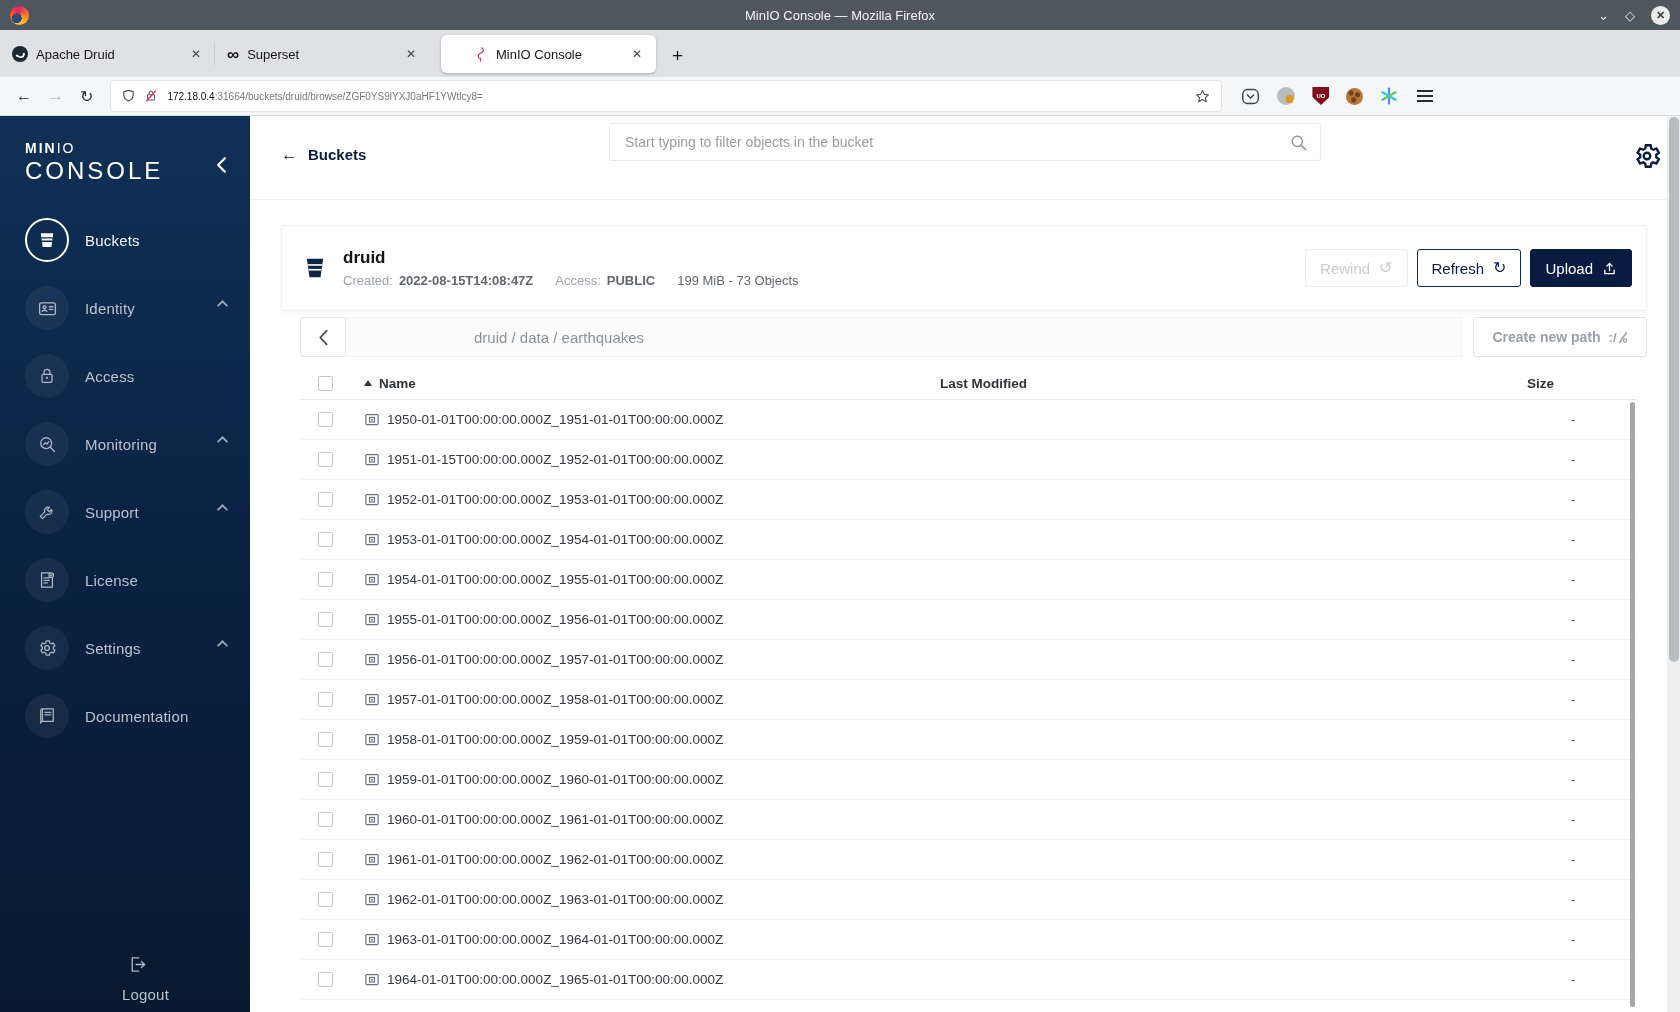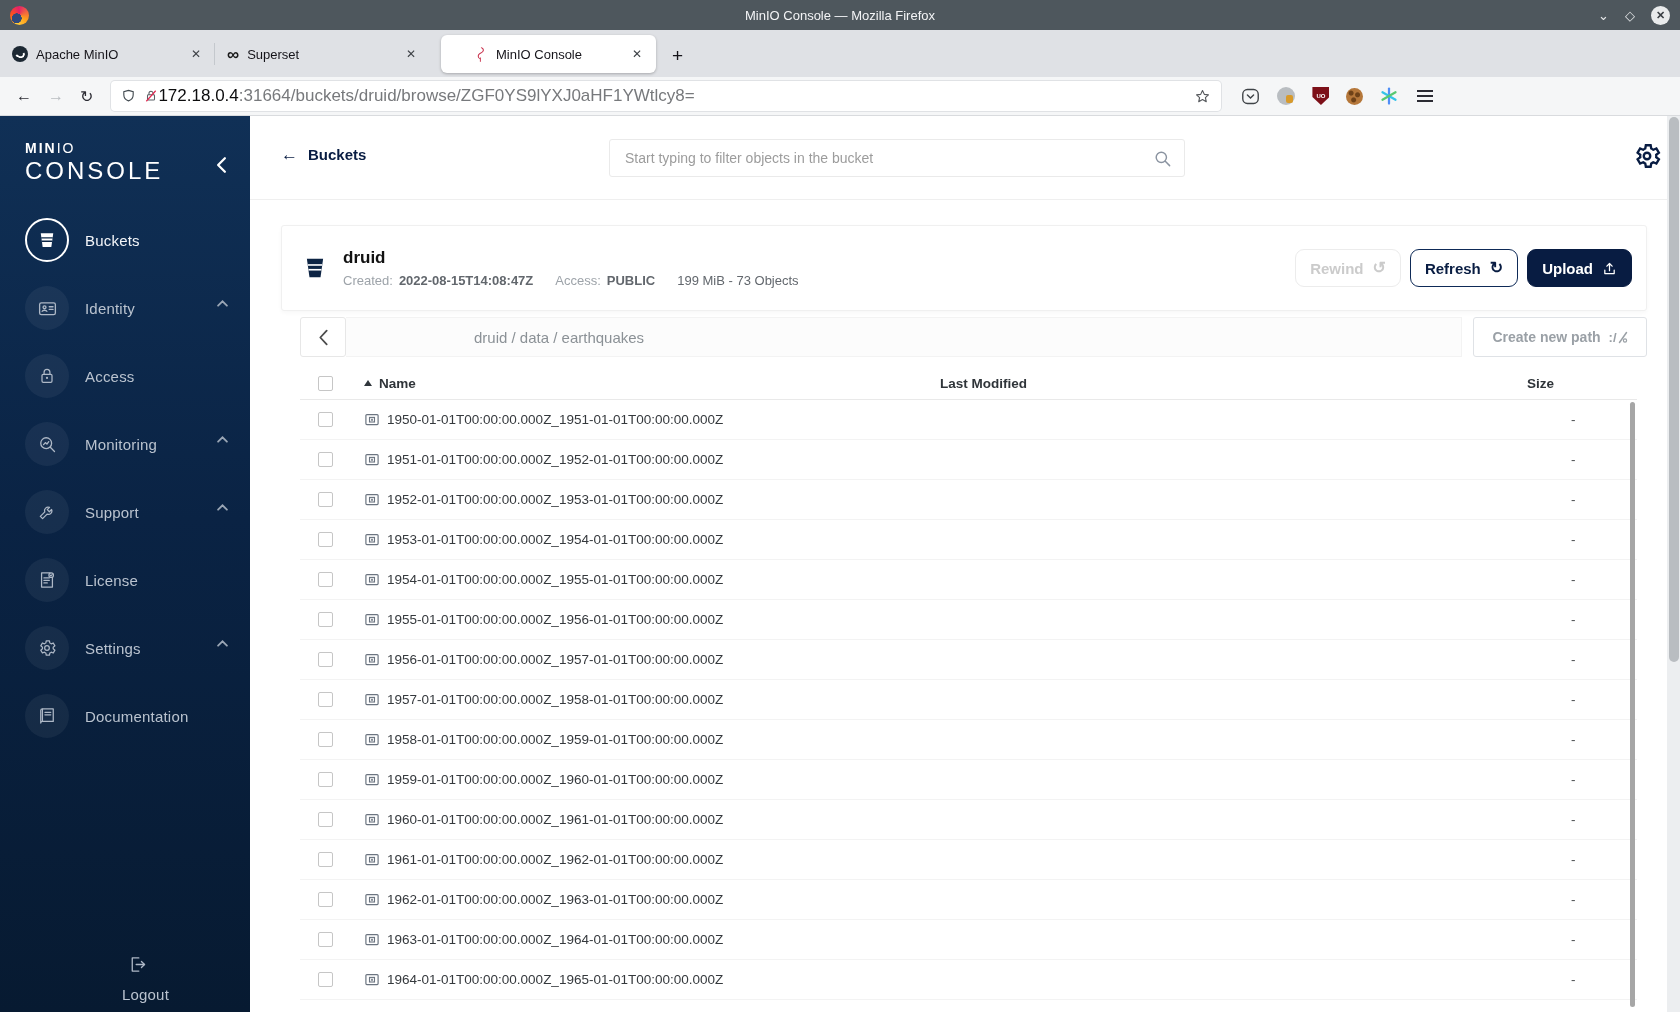--- a/index.html
+++ b/index.html
@@ -24,21 +24,21 @@
   .tab-close { color:#3e4247; font-size:12px; padding:2px 4px; }
   .druid-ic { width:16px; height:16px; border-radius:50%; background:#1c2833; position:relative; flex:none; }
   .druid-ic::after { content:""; position:absolute; inset:4px 3px; border-radius:50%; border:2px solid #fff; border-top-color:transparent; border-left-color:transparent; transform:rotate(20deg); }
   .superset-ic { font-size:17px; font-weight:700; color:#1a1a1a; line-height:1; flex:none; }
   .newtab-btn { font-size:19px; color:#15141a; margin:0 0 10px 12px; }
 
   .navbar { height:39px; background:#f5f6f7; border-bottom:1px solid #d9dbde; display:flex; align-items:center; }
   .nav-ic { font-size:16px; margin-left:16px; color:#2b2b33; }
   .nav-ic.disabled { color:#b8bcc0; }
   .urlbox { height:30px; width:1110px; margin-left:18px; background:#fff; border-radius:4px; box-shadow:0 0 0 1px #e0e2e5; display:flex; align-items:center; padding:0 10px; }
-  .url-text { font-size:17px; flex:1; white-space:nowrap; overflow:hidden; }
+  .url-text { font-size:10px; margin-left:9px; flex:1; white-space:nowrap; overflow:hidden; }
   .url-host { color:#0c0c0d; }
   .url-rest { color:#77797c; }
   .ext-icons { display:flex; align-items:center; gap:17px; margin-left:20px; }
   .ublock { width:17px; height:18px; background:#7c0f18; color:#fff; font-size:6px; font-weight:700; display:flex; align-items:center; justify-content:center; clip-path:polygon(0 0,100% 0,100% 55%,50% 100%,0 55%); }
   .cookie { width:17px; height:17px; border-radius:50%; background:#b5773a;
     background-image:radial-gradient(circle at 30% 30%, #6f4218 0 2px, transparent 3px), radial-gradient(circle at 68% 40%, #6f4218 0 2px, transparent 3px), radial-gradient(circle at 45% 70%, #6f4218 0 2px, transparent 3px); }
   .ext-circle { width:18px; height:18px; border-radius:50%; background:#b9bdc1; position:relative; }
   .ext-circle::after { content:""; position:absolute; right:2px; bottom:2px; width:7px; height:8px; background:#d89a2b; border-radius:2px; }
   .hamburger { display:flex; flex-direction:column; gap:3px; margin:0 0 0 2px; }
   .hamburger span { width:16px; height:2px; background:#2b2b33; }
@@ -65,36 +65,36 @@
 
   .sb-icon { stroke:#aeb8c6; fill:none; stroke-width:1.5; stroke-linecap:round; stroke-linejoin:round; }
   .menu-item.active .sb-icon { stroke:#fff; }
 
   
   .main { flex:1; background:#fff; position:relative; }
   .main-header { height:84px; border-bottom:1px solid #efefef; position:relative; }
   .back-title { position:absolute; left:31px; top:30px; display:flex; align-items:center; gap:10px; color:#081C42; cursor:pointer; }
   .back-arrow { font-size:17px; line-height:1; }
   .back-label { font-size:15px; font-weight:600; }
-  .search-box { position:absolute; left:359px; top:23px; width:576px; height:38px; border:1px solid #eaeaea; border-radius:3px; display:flex; align-items:center; padding:0 12px 0 15px; background:#fff; }
+  .search-box { position:absolute; left:359px; top:7px; width:712px; height:38px; border:1px solid #eaeaea; border-radius:3px; display:flex; align-items:center; padding:0 12px 0 15px; background:#fff; }
   .search-box input { border:0; outline:0; flex:1; font-size:14px; color:#333; font-family:"Liberation Sans",sans-serif; }
   .search-box input::placeholder { color:#9c9c9c; }
   .gear-top { position:absolute; right:18px; top:25px; cursor:pointer; }
 
   .page { padding:25px 0 0 31px; position:relative; }
 
   .card { width:1366px; height:86px; border:1px solid #f0f0f0; border-radius:3px; box-shadow:0 2px 4px rgba(0,0,0,.03); display:flex; align-items:center; padding:0 14px 0 20px; background:#fff; }
   .bucket-info { margin-left:15px; }
   .bucket-name { font-size:17px; font-weight:700; color:#121212; }
   .bucket-meta { display:flex; gap:14px; margin-top:5px; font-size:13px; align-items:baseline; }
   .meta-label { color:#9da3a9; }
   .meta-value { color:#62676d; font-weight:700; margin-left:-8px; }
   .meta-summary { color:#62676d; }
   .card-buttons { margin-left:auto; display:flex; gap:9px; }
-  .btn { height:38px; border-radius:9px; font-size:15px; display:flex; align-items:center; gap:9px; padding:0 14px; cursor:pointer; background:#fff; font-family:"Liberation Sans",sans-serif;font-weight:bold; }
+  .btn { height:38px; border-radius:3px; font-size:15px; display:flex; align-items:center; gap:9px; padding:0 14px; cursor:pointer; background:#fff; font-family:"Liberation Sans",sans-serif; }
   .btn-disabled { border:1px solid #ececec; color:#cbcbcb; cursor:default; }
   .btn-outline { border:1px solid #0e2a57; color:#081C42; }
   .btn-primary { background:#081C42; border:1px solid #081C42; color:#fff; }
   .btn .glyph { font-size:16px; line-height:1; }
 
   .browse-row { margin:6px 0 0 19px; width:1347px; display:flex; align-items:stretch; height:40px; }
   .back-box { width:46px; border:1px solid #e7e7e7; border-radius:3px; display:flex; align-items:center; justify-content:center; background:#fff; cursor:pointer; }
   .crumb-bar { flex:1; margin-left:0; background:#fcfcfc; border:1px solid #f3f3f3; border-left:0; display:flex; align-items:center; padding-left:128px; font-size:15px; color:#8b9196; }
   .create-path-btn { width:174px; margin-left:11px; border:1px solid #dfe2e6; border-radius:3px; color:#9aa0a6; font-size:14px; font-weight:600; display:flex; align-items:center; justify-content:center; gap:8px; background:#fff; cursor:pointer; }
 
@@ -124,21 +124,21 @@
   <div class="win-controls">
     <span class="wc-glyph">⌄</span>
     <span class="wc-glyph">◇</span>
     <span class="wc-close">✕</span>
   </div>
 </div>
 
 <div class="tabbar">
   <div class="tab">
     <span class="druid-ic"></span>
-    <span class="tab-title">Apache MinIO</span>
+    <span class="tab-title">Apache Druid</span>
     <span class="tab-close">✕</span>
   </div>
   <div class="tab">
     <span class="superset-ic">∞</span>
     <span class="tab-title">Superset</span>
     <span class="tab-close">✕</span>
   </div>
   <div class="tab active">
     <svg width="15" height="16" viewBox="0 0 15 16">
         <path d="M8.2 1.2c2 .4 3 2 2.6 3.6-.3 1.3-1.5 2-2.7 2.6-1.5.8-2.5 1.5-2.3 3 .1 1 .8 1.7 1.6 2l-.3.8c-1.6-.5-2.6-2-2.3-3.6.3-1.5 1.6-2.3 2.9-3 1.3-.7 2.2-1.3 2.1-2.5-.1-1.1-1-1.8-2-2z" fill="#C72C48"></path>
@@ -414,21 +414,21 @@
             </div>
 
             <div class="t-row">
               <span class="cb"></span>
               <span class="name-cell">
                 <svg width="16" height="15" viewBox="0 0 15 15">
                   <rect x="1.4" y="2.6" width="12.2" height="10" rx="1" fill="none" stroke="#6b7480" stroke-width="1.2"></rect>
                   <rect x="5" y="5.4" width="5" height="4.6" fill="none" stroke="#6b7480" stroke-width="1.1"></rect>
                   <path d="M6.3 6.6l2.4 2.2M8.7 6.6 6.3 8.8" stroke="#6b7480" stroke-width="1"></path>
                 </svg>
-                <span>1951-01-01T00:00:00.000Z_1952-01-01T00:00:00.000Z</span>
+                <span>1951-01-15T00:00:00.000Z_1952-01-01T00:00:00.000Z</span>
               </span>
               <span></span>
               <span class="size-cell">-</span>
             </div>
 
             <div class="t-row">
               <span class="cb"></span>
               <span class="name-cell">
                 <svg width="16" height="15" viewBox="0 0 15 15">
                   <rect x="1.4" y="2.6" width="12.2" height="10" rx="1" fill="none" stroke="#6b7480" stroke-width="1.2"></rect>

